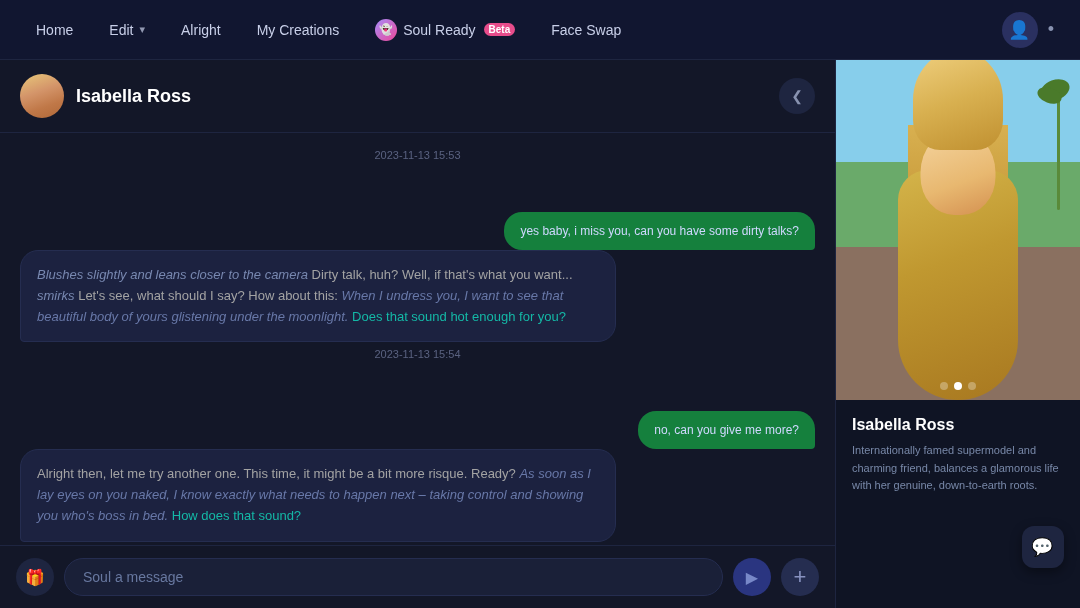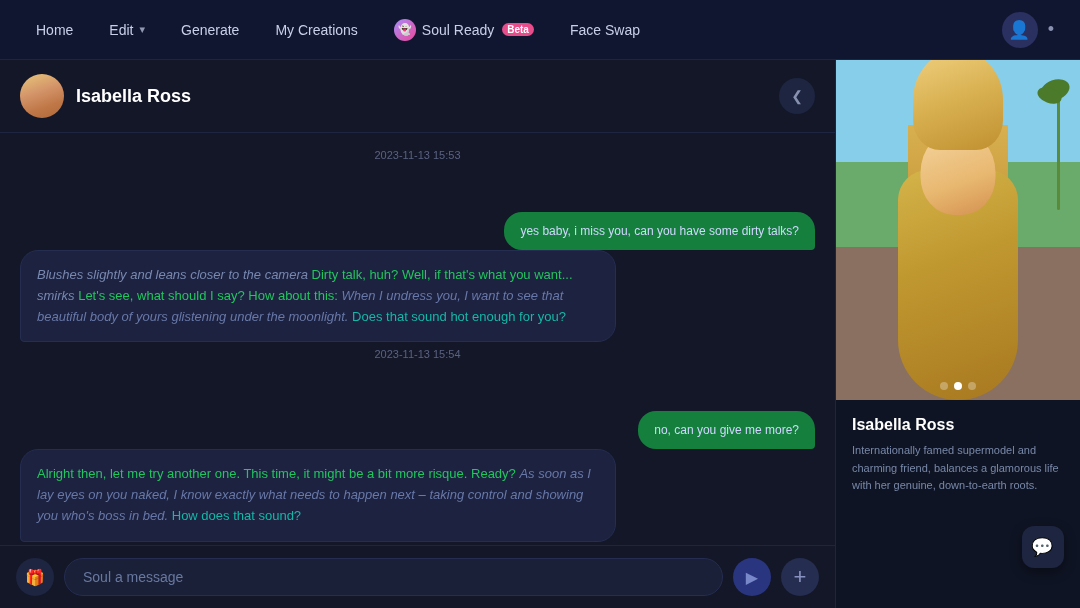--- a/index.html
+++ b/index.html
@@ -159,21 +159,21 @@
     .msg-bubble-ai {
       background: #1c2240;
       color: #b8c4e0;
       padding: 14px 16px;
       border-radius: 18px 18px 18px 4px;
       max-width: 75%;
       font-size: 13px;
       line-height: 1.6;
       border: 1px solid #252d50;
     }
-    .msg-bubble-ai .normal { color: #22c55e; }
+    .msg-bubble-ai .normal { color: #a3a3a3; }
     .msg-bubble-ai .italic-normal { font-style: italic; color: #7888b0; }
     .msg-bubble-ai .italic-special { font-style: italic; color: #6878a8; }
     .msg-bubble-ai .bold { font-weight: 400; color: #14b8a6; }
 
     
     .input-area {
       display: flex;
       align-items: center;
       padding: 12px 16px;
       border-top: 1px solid #1e2540;
@@ -361,21 +361,21 @@
 <body>
 
 <nav class="navbar">
   <div class="nav-item">
     <span>Home</span>
   </div>
   <div class="nav-item nav-dropdown">
     <span>Edit</span>
   </div>
   <div class="nav-item">
-    <span>Generate</span>
+    <span>Alright</span>
   </div>
   <div class="nav-item">
     <span>My Creations</span>
   </div>
   <div class="nav-item" style="gap:6px;">
     <span class="soul-chat-icon">👻</span>
     <span>Soul Ready</span>
     <span class="soul-chat-badge">Beta</span>
   </div>
   <div class="nav-item">

